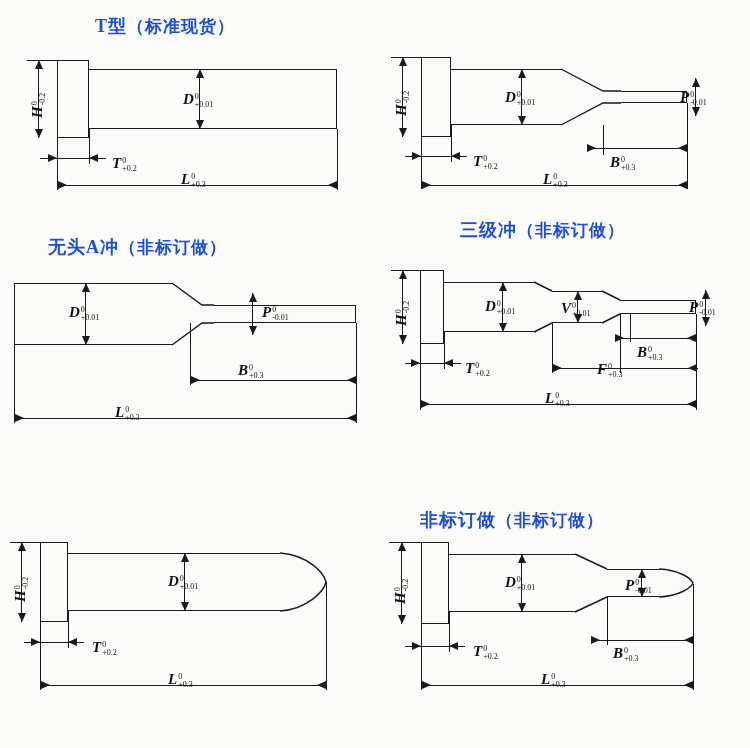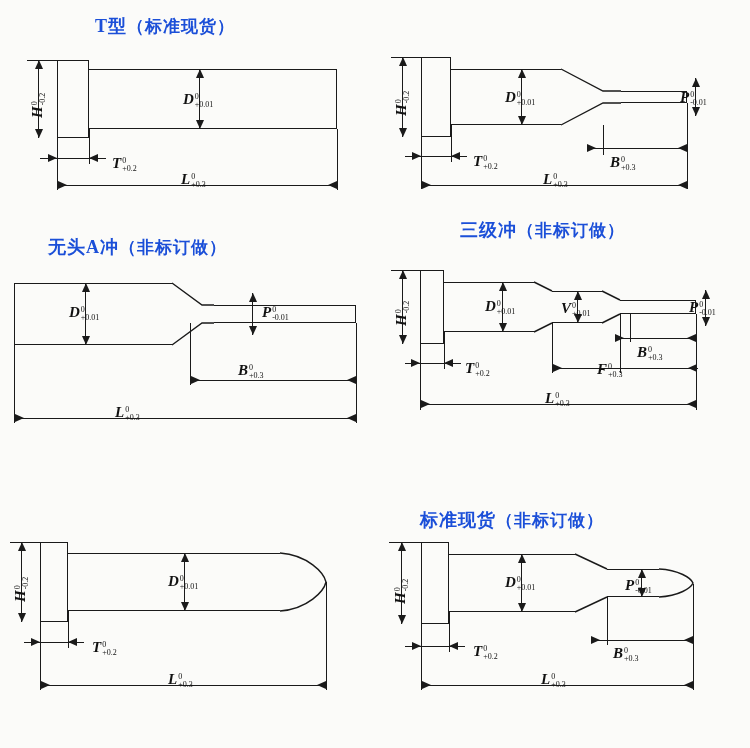--- a/index.html
+++ b/index.html
@@ -360,21 +360,21 @@
     <div class="dim" style="left:40px;top:205px;width:287px;"></div>
     <div class="ar right" style="left:41px;top:201px;"></div>
     <div class="ar left" style="left:317px;top:201px;"></div>
     <div class="lbl" style="left:168px;top:192px;">
       <span class="sym">L</span><span class="tol"><b>0</b><b>+0.3</b></span>
     </div>
   </div>
 
   <div class="panel" style="left:375px;top:480px;width:375px;height:268px;">
     <div class="ttl" style="left:45px;top:28px;">
-      <span>标准现货</span><span class="paren">（非标订做）</span>
+      <span>非标订做</span><span class="paren">（非标订做）</span>
     </div>
 
     <div class="shape" style="left:46px;top:62px;width:28px;height:82px;"></div>
 
     <div class="shape" style="left:74px;top:74px;width:126px;height:58px;border-left:none;border-right:none;"></div>
 
     <div class="poly" style="left:200px;top:74px;width:32px;height:58px;">
       <svg width="32" height="58">
           <polyline points="0,0 32,15" fill="none" stroke="#1a1a1a" stroke-width="1.4"></polyline>
           <polyline points="0,58 32,43" fill="none" stroke="#1a1a1a" stroke-width="1.4"></polyline>

